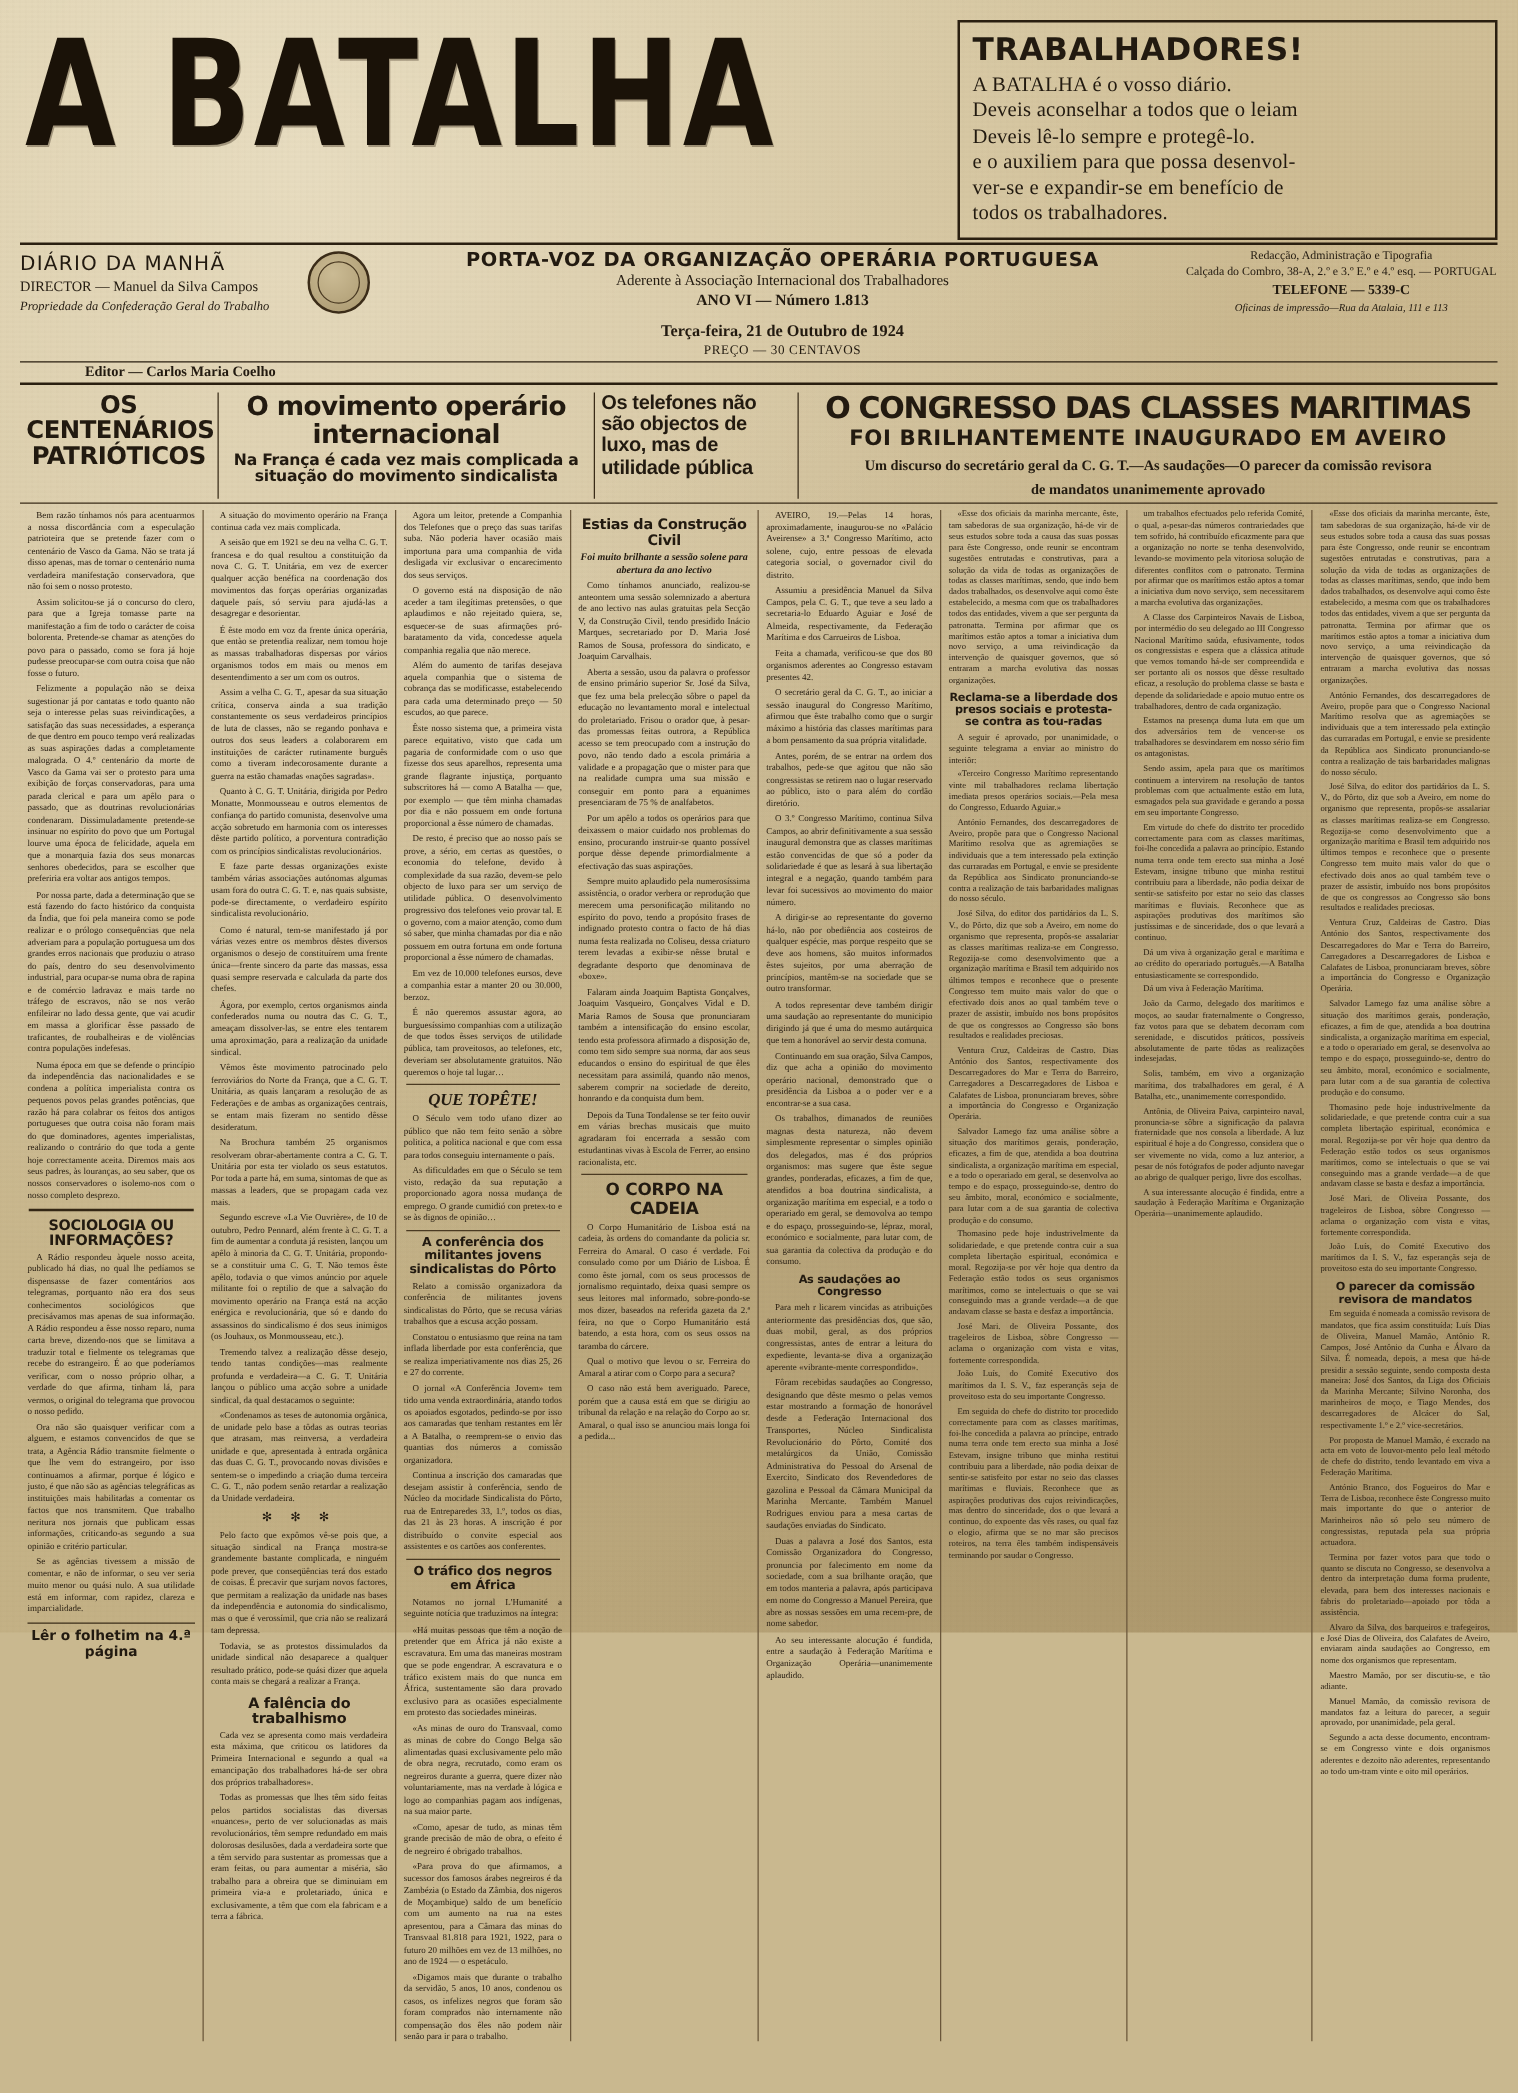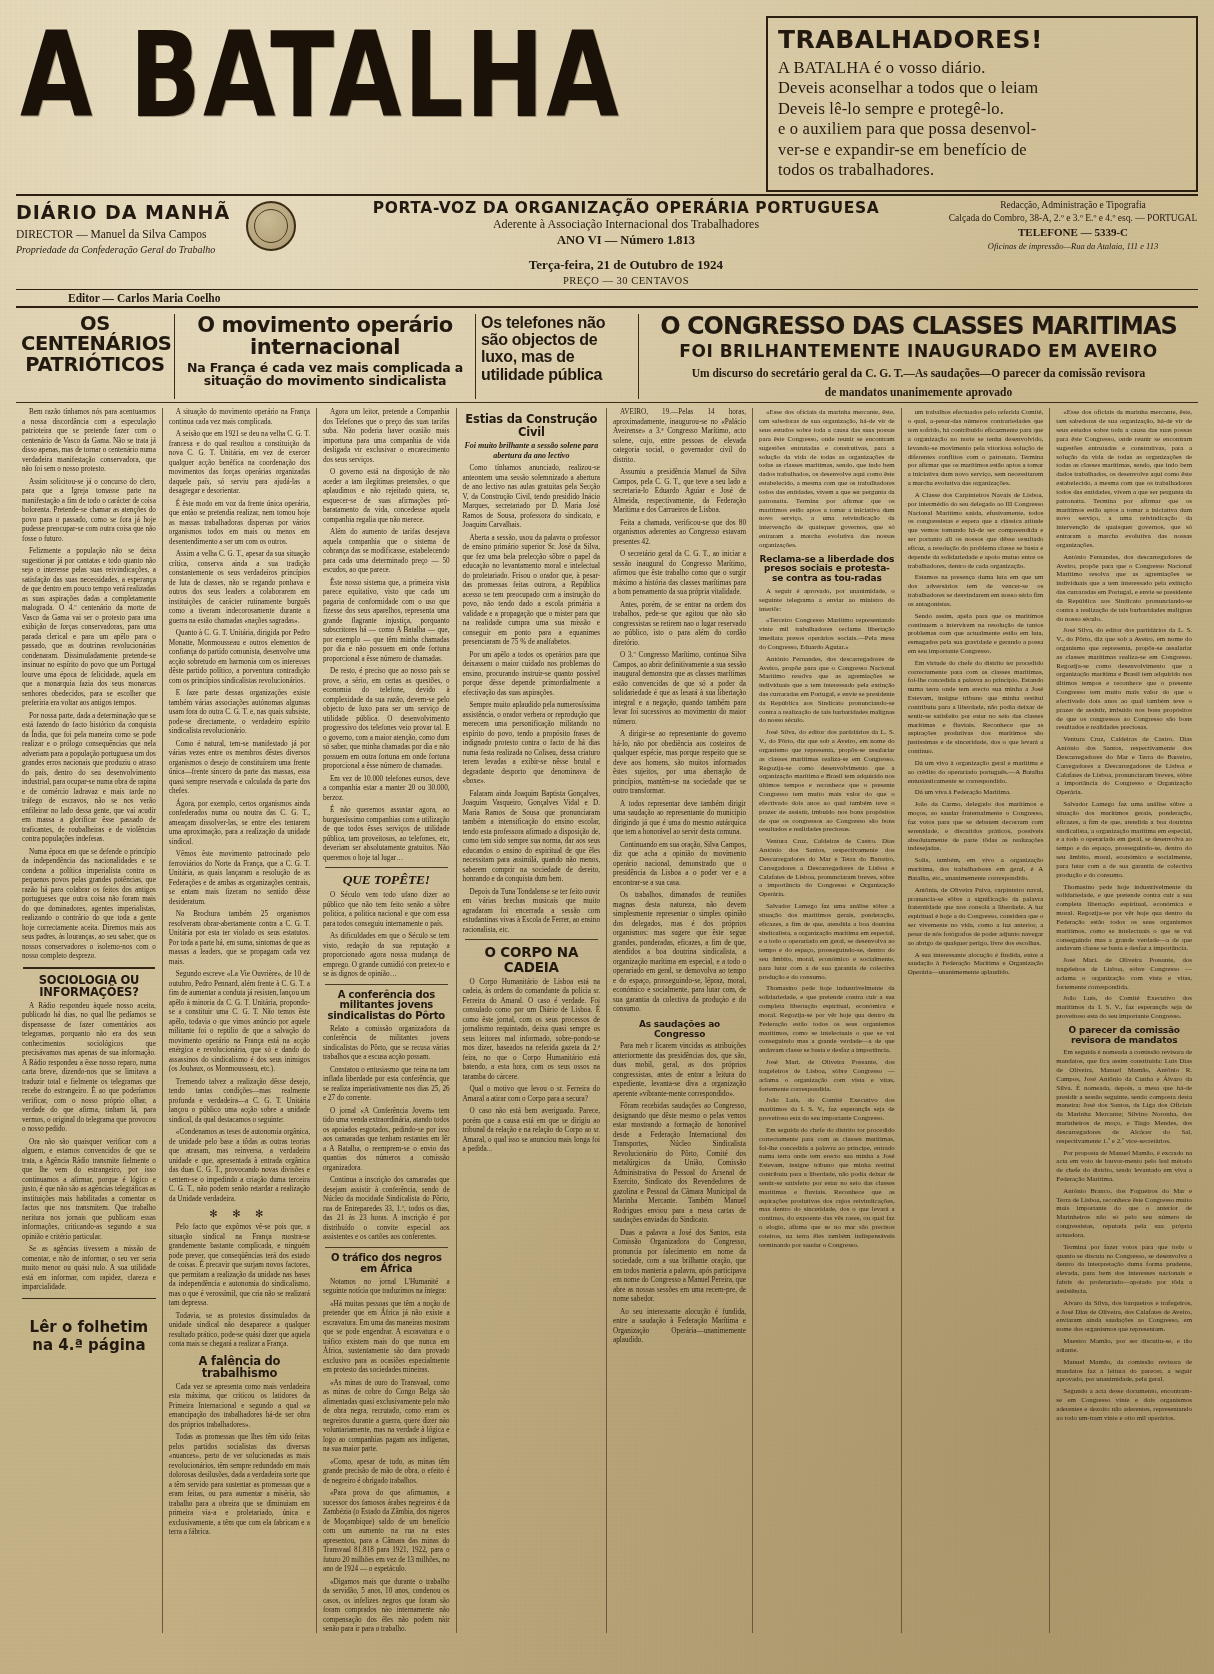--- a/index.html
+++ b/index.html
@@ -11,21 +11,21 @@
     width: 1214px;
     height: 1674px;
     font-family: "Liberation Serif", serif;
     color: #221a10;
     overflow: hidden;
     position: relative;
   }
   .page {
     position: relative;
     width: 1214px;
-    height: 1674px;
+    height: 1306px;
     background:
       radial-gradient(ellipse at 20% 10%, rgba(255,250,235,0.45), rgba(0,0,0,0) 55%),
       radial-gradient(ellipse at 85% 85%, rgba(120,95,55,0.30), rgba(0,0,0,0) 60%),
       linear-gradient(160deg, #d8c9a3 0%, #cdbb92 35%, #c6b489 65%, #bda97c 100%);
     padding: 0;
     box-sizing: border-box;
   }
   .grain {
     position: absolute;
     inset: 0;
@@ -87,22 +87,22 @@
   .submast {
     display: flex;
     align-items: flex-start;
     border-top: 2px solid #2a1f10;
     margin-top: 2px;
     padding-top: 3px;
   }
   .sm-left { width: 228px; font-size: 11px; line-height: 1.45; }
   .sm-left .d1 {
     font-family: "DejaVu Sans", sans-serif;
-    font-weight: bold;
-    font-size: 19px;
+    font-weight: normal;
+    font-size: 16px;
     letter-spacing: 1px;
   }
   .sm-left .d2 { font-size: 11.5px; }
   .sm-left .d3 { font-size: 10px; font-style: italic; }
   .sm-seal {
     width: 46px; height: 46px;
     border-radius: 50%;
     border: 2px solid #3b2c18;
     margin: 2px 8px 0 2px;
     background: radial-gradient(circle at 40% 35%, #cbbb94, #a8966d);
@@ -260,25 +260,25 @@
     font-style: italic;
     text-align: center;
     font-weight: bold;
     margin: 2px 0 4px 0;
     line-height: 1.2;
   }
   .stars { text-align: center; letter-spacing: 6px; font-size: 10px; margin: 4px 0; }
   .footer-note {
     font-family: "DejaVu Sans", sans-serif;
     font-weight: bold;
-    font-size: 15px;
+    font-size: 11px;
     text-align: center;
     border-top: 1px solid #3a2c18;
     margin-top: 5px;
-    padding-top: 19px;
+    padding-top: 3px;
   }
 </style>
 </head>
 <body>
 
 <div class="page">
   <div class="grain"></div>
   <div class="inner">
 
     <div class="masthead">

